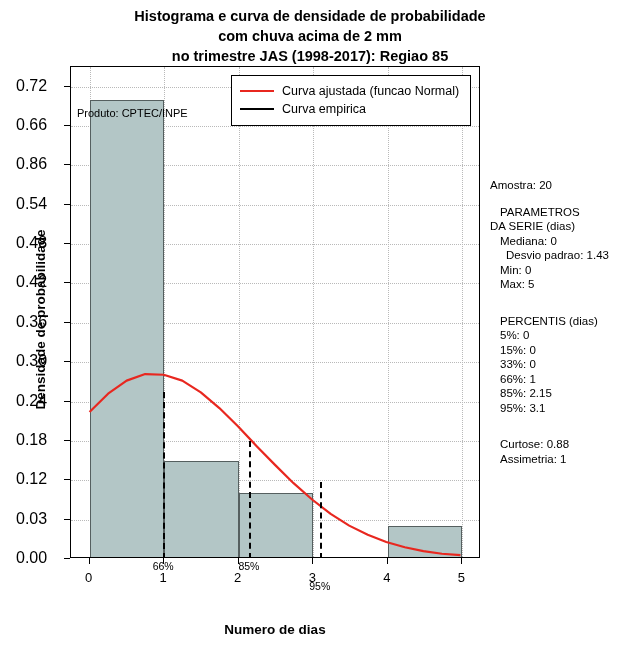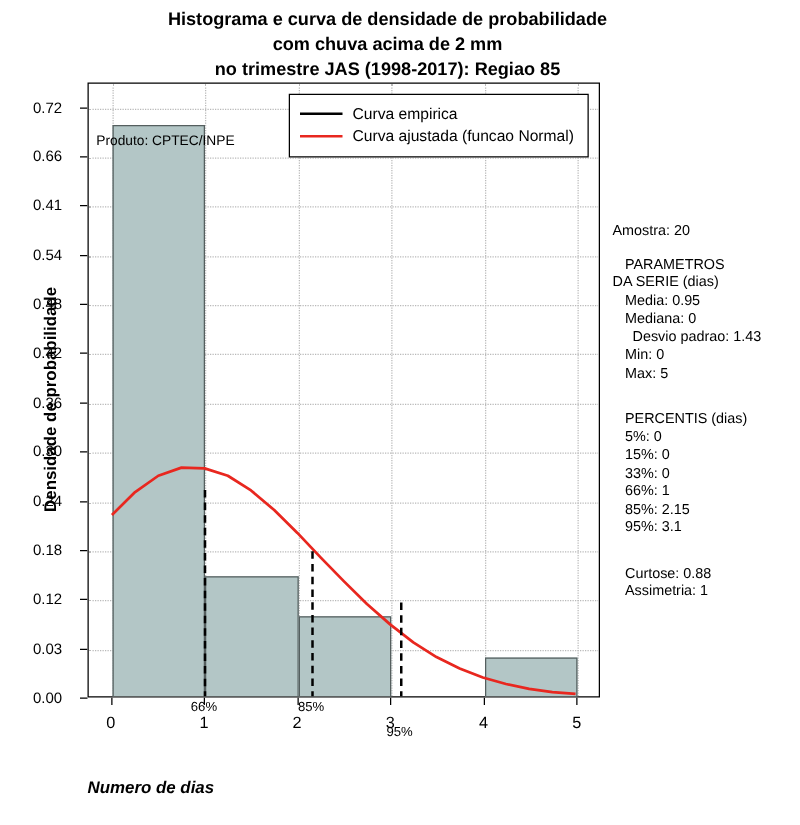--- a/index.html
+++ b/index.html
@@ -106,22 +106,22 @@
     font-size: 11px;
     color: #000;
     white-space: nowrap;
   }
 
   
   .ytick-label {
     position: absolute;
     right: 0;
     width: 44px;
-    text-align: center;
-    font-size: 12px;
+    text-align: left;
+    font-size: 16px;
     transform: translateY(-50%);
   }
   .ytick-mark {
     position: absolute;
     width: 6px;
     height: 0;
     border-top: 1px solid #000;
   }
   .xtick-label {
     position: absolute;
@@ -150,23 +150,23 @@
     font-size: 13.5px;
     font-weight: bold;
     transform: rotate(-90deg);
     transform-origin: center center;
   }
   #xlabel {
     position: absolute;
     left: 70px;
     top: 622px;
     width: 410px;
+    text-align: center;
     font-size: 13.5px;
     font-weight: bold;
-    font-style: italic;
   }
   
   #side-panel {
     position: absolute;
     left: 484px;
     top: 178px;
     width: 150px;
     font-size: 11.5px;
     line-height: 14.5px;
   }
@@ -202,21 +202,21 @@
       <div class="ytick-label" style="right: 580px; top: 361.2px;">0.30</div>
       <div class="ytick-mark" style="left: 64px; top: 361.2px;"></div>
       <div class="ytick-label" style="right: 580px; top: 321.84px;">0.36</div>
       <div class="ytick-mark" style="left: 64px; top: 321.84px;"></div>
       <div class="ytick-label" style="right: 580px; top: 282.48px;">0.42</div>
       <div class="ytick-mark" style="left: 64px; top: 282.48px;"></div>
       <div class="ytick-label" style="right: 580px; top: 243.12px;">0.48</div>
       <div class="ytick-mark" style="left: 64px; top: 243.12px;"></div>
       <div class="ytick-label" style="right: 580px; top: 203.76px;">0.54</div>
       <div class="ytick-mark" style="left: 64px; top: 203.76px;"></div>
-      <div class="ytick-label" style="right: 580px; top: 164.4px;">0.41</div>
+      <div class="ytick-label" style="right: 580px; top: 164.4px;">0.86</div>
       <div class="ytick-mark" style="left: 64px; top: 164.4px;"></div>
       <div class="ytick-label" style="right: 580px; top: 125.04px;">0.66</div>
       <div class="ytick-mark" style="left: 64px; top: 125.04px;"></div>
       <div class="ytick-label" style="right: 580px; top: 85.68px;">0.72</div>
       <div class="ytick-mark" style="left: 64px; top: 85.68px;"></div>
     </div>
 
   <div id="xaxis">
       <div class="xtick-mark" style="left: 88.6364px; top: 558px;"></div>
       <div class="xtick-label" style="left: 73.6364px; top: 570px;">0</div>
@@ -271,36 +271,35 @@
     <div id="marker-layer">
         <div class="pct-marker" style="left: 92.1818px; top: 325.376px; height: 166.624px;"></div>
         <div class="pct-marker" style="left: 177.909px; top: 374.412px; height: 117.588px;"></div>
         <div class="pct-marker" style="left: 248.727px; top: 414.92px; height: 77.08px;"></div>
       </div>
 
     <div id="produto-label">Produto: CPTEC/INPE</div>
 
     <div id="legend">
       <div class="legend-row">
+        <span class="legend-swatch red"></span>
+        <span class="legend-label">Curva ajustada (funcao Normal)</span>
+      </div>
+      <div class="legend-row">
         <span class="legend-swatch black"></span>
         <span class="legend-label">Curva empirica</span>
-      </div>
-      <div class="legend-row">
-        <span class="legend-swatch red"></span>
-        <span class="legend-label">Curva ajustada (funcao Normal)</span>
       </div>
     </div>
   </div>
 
   <div id="side-panel">
     <span class="side-line ind-0">Amostra: 20</span>
     <div class="gap"></div>
     <span class="side-line ind-1">PARAMETROS</span>
     <span class="side-line ind-0">DA SERIE (dias)</span>
-    <span class="side-line ind-1">Media: 0.95</span>
     <span class="side-line ind-1">Mediana: 0</span>
     <span class="side-line ind-2">Desvio padrao: 1.43</span>
     <span class="side-line ind-1">Min: 0</span>
     <span class="side-line ind-1">Max: 5</span>
     <div class="gap-lg"></div>
     <span class="side-line ind-1">PERCENTIS (dias)</span>
     <span class="side-line ind-1">5%: 0</span>
     <span class="side-line ind-1">15%: 0</span>
     <span class="side-line ind-1">33%: 0</span>
     <span class="side-line ind-1">66%: 1</span>

